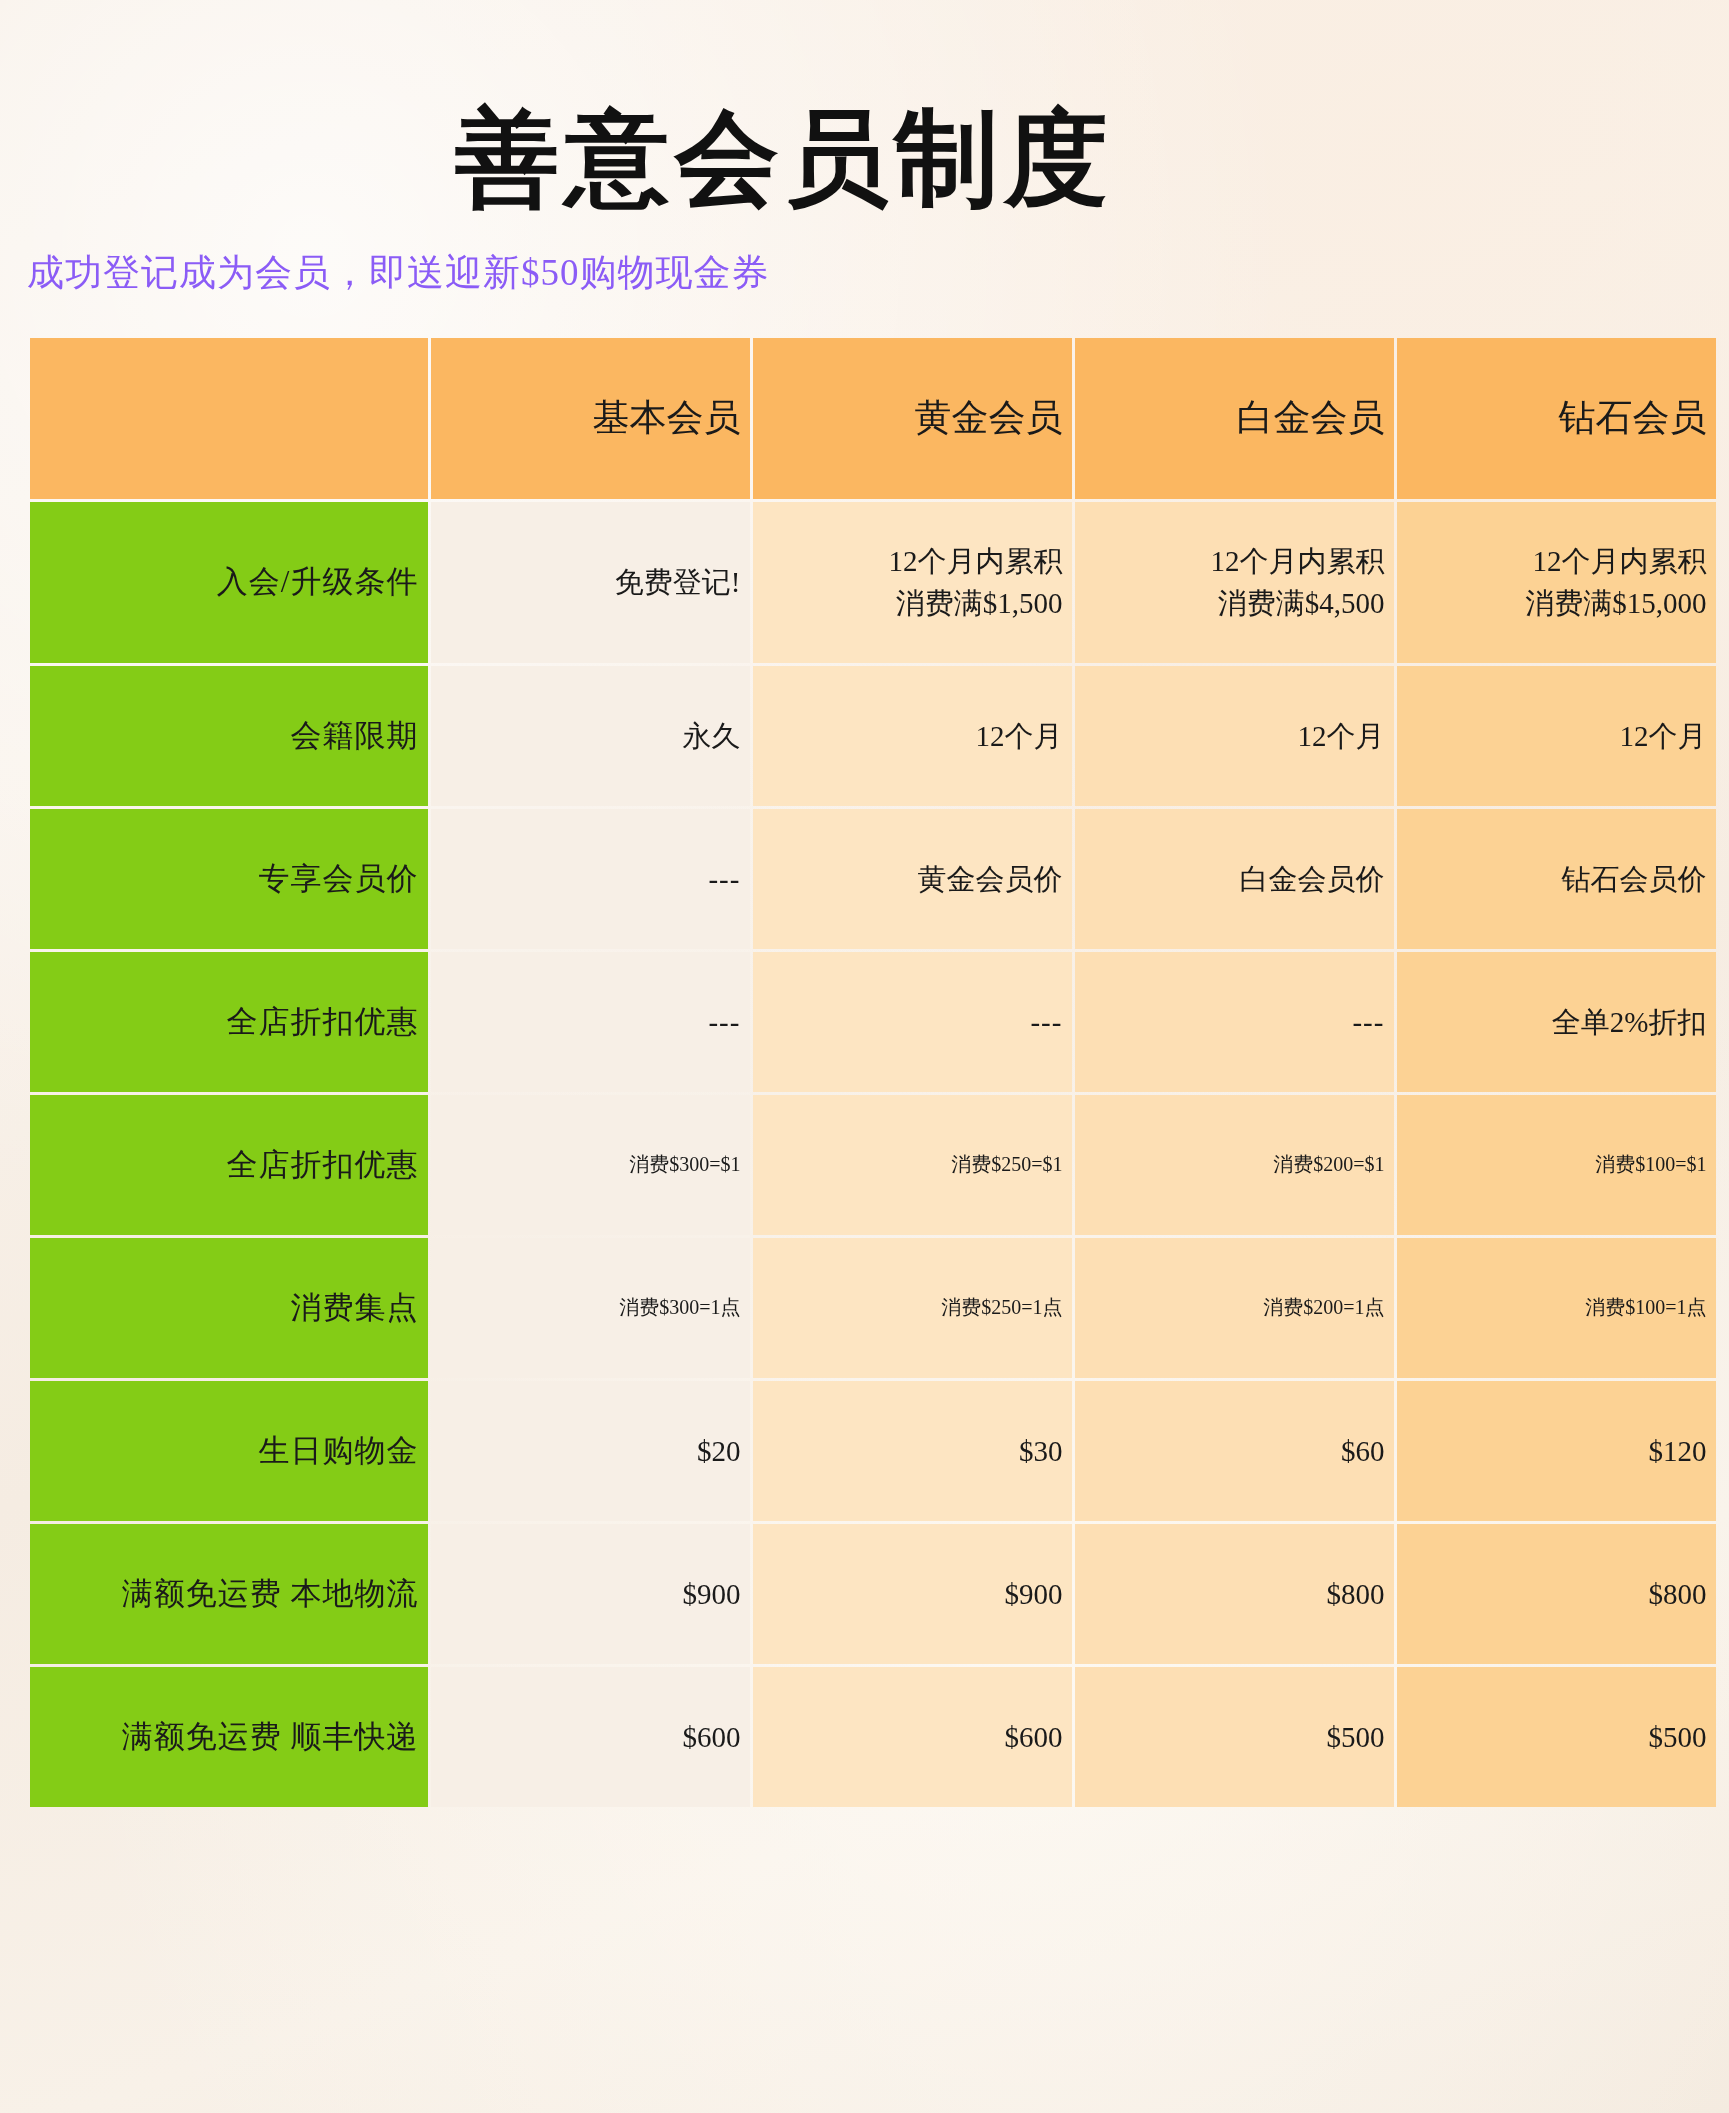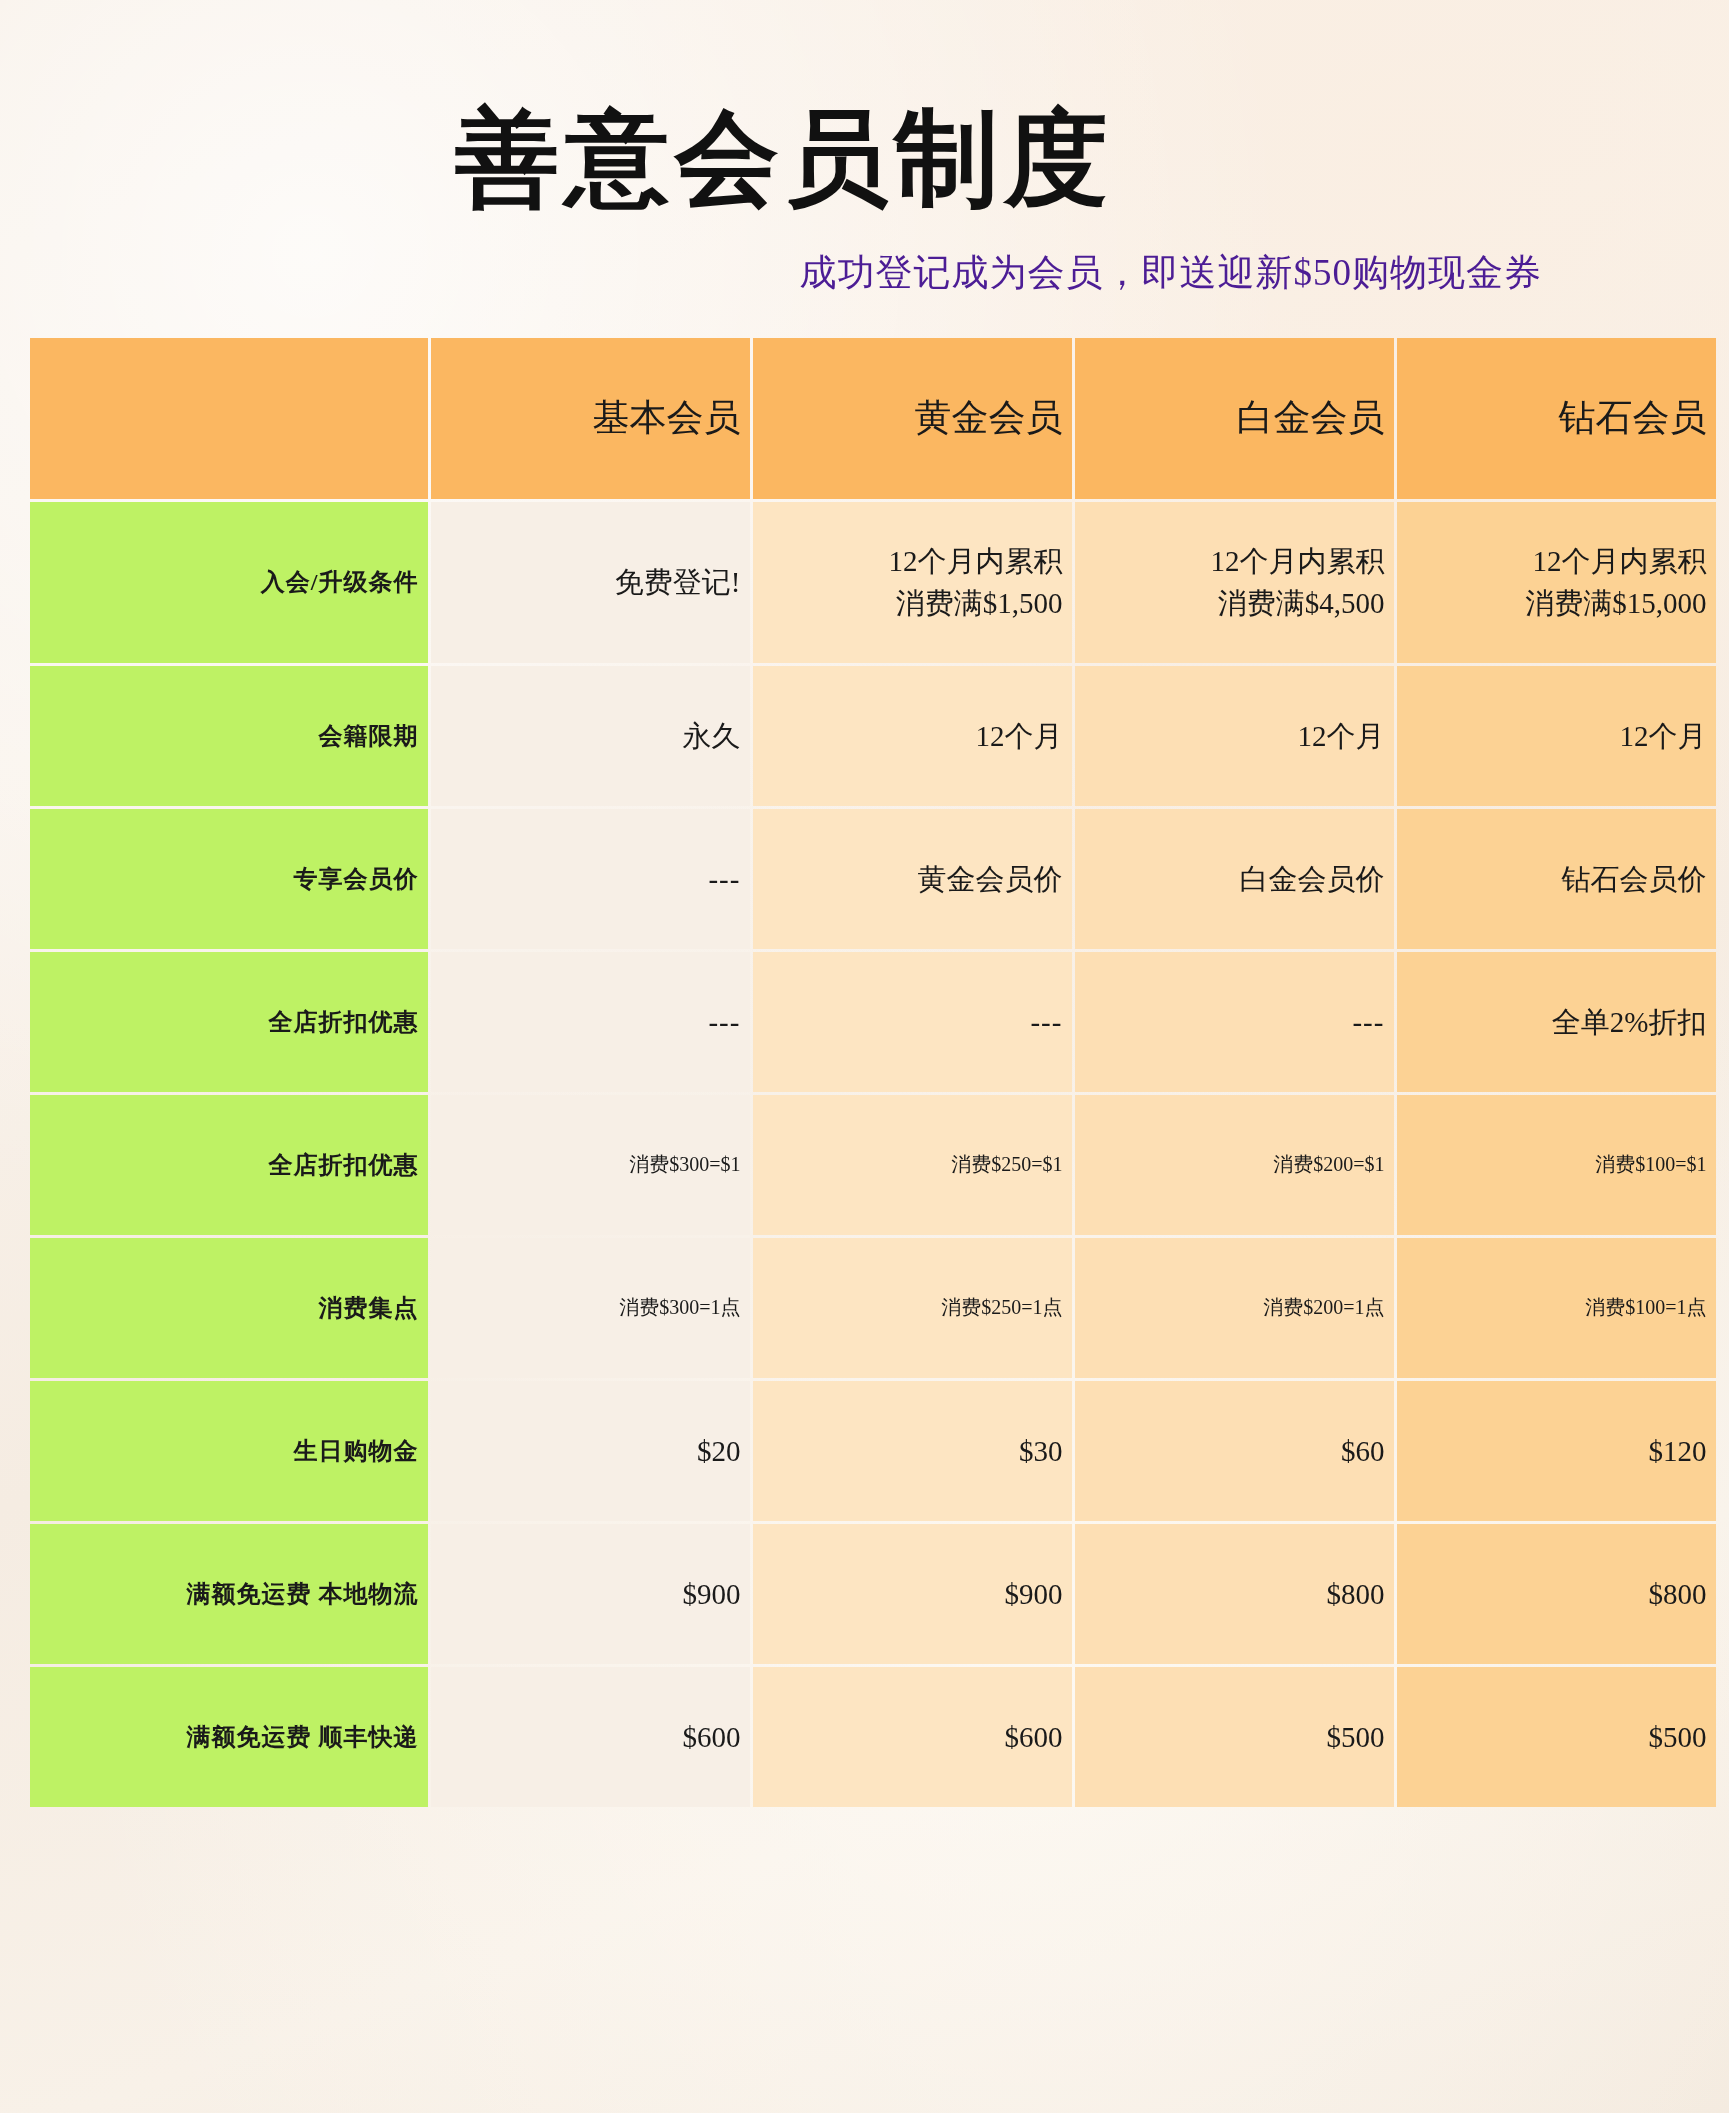--- a/index.html
+++ b/index.html
@@ -40,28 +40,28 @@
     font-family: "Liberation Serif", serif;
     font-weight: 700;
     font-size: 104px;
     letter-spacing: 5.8px;
     margin: 0;
     padding-top: 40px;
     line-height: 1.22;
     color: #111;
   }
   .subtitle {
-    text-align: right;
+    text-align: left;
     font-family: "Liberation Serif", serif;
     font-size: 37px;
     letter-spacing: 1px;
     margin: 0;
     padding-top: 25px;
     padding-bottom: 37px;
-    color: #4c1d95;
+    color: #8b5cf6;
   }
   table.member-table {
     width: 1674px;
     margin: 0 auto;
     border-collapse: separate;
     border-spacing: 3.8px 3.8px;
     table-layout: fixed;
     font-family: "Liberation Serif", serif;
   }
   table.member-table col.c0 { width: 398px; }
@@ -82,23 +82,23 @@
     height: 161px;
     font-weight: 400;
     font-size: 37px;
     background: #fbb761;
   }
   thead th.corner {
     background: #fbb761;
   }
   
   tbody th.row-label {
-    font-weight: 700;
-    font-size: 24px;
-    background: #bef264;
+    font-weight: 400;
+    font-size: 31px;
+    background: #84cc16;
     letter-spacing: 1px;
   }
   tbody td {
     background: #fde0b8;
   }
   tbody td.col-basic {
     background: #f7efe6;
     font-family: Liberation Serif, serif;
   }
   tbody td.col-gold { background: #fde5c2; }

